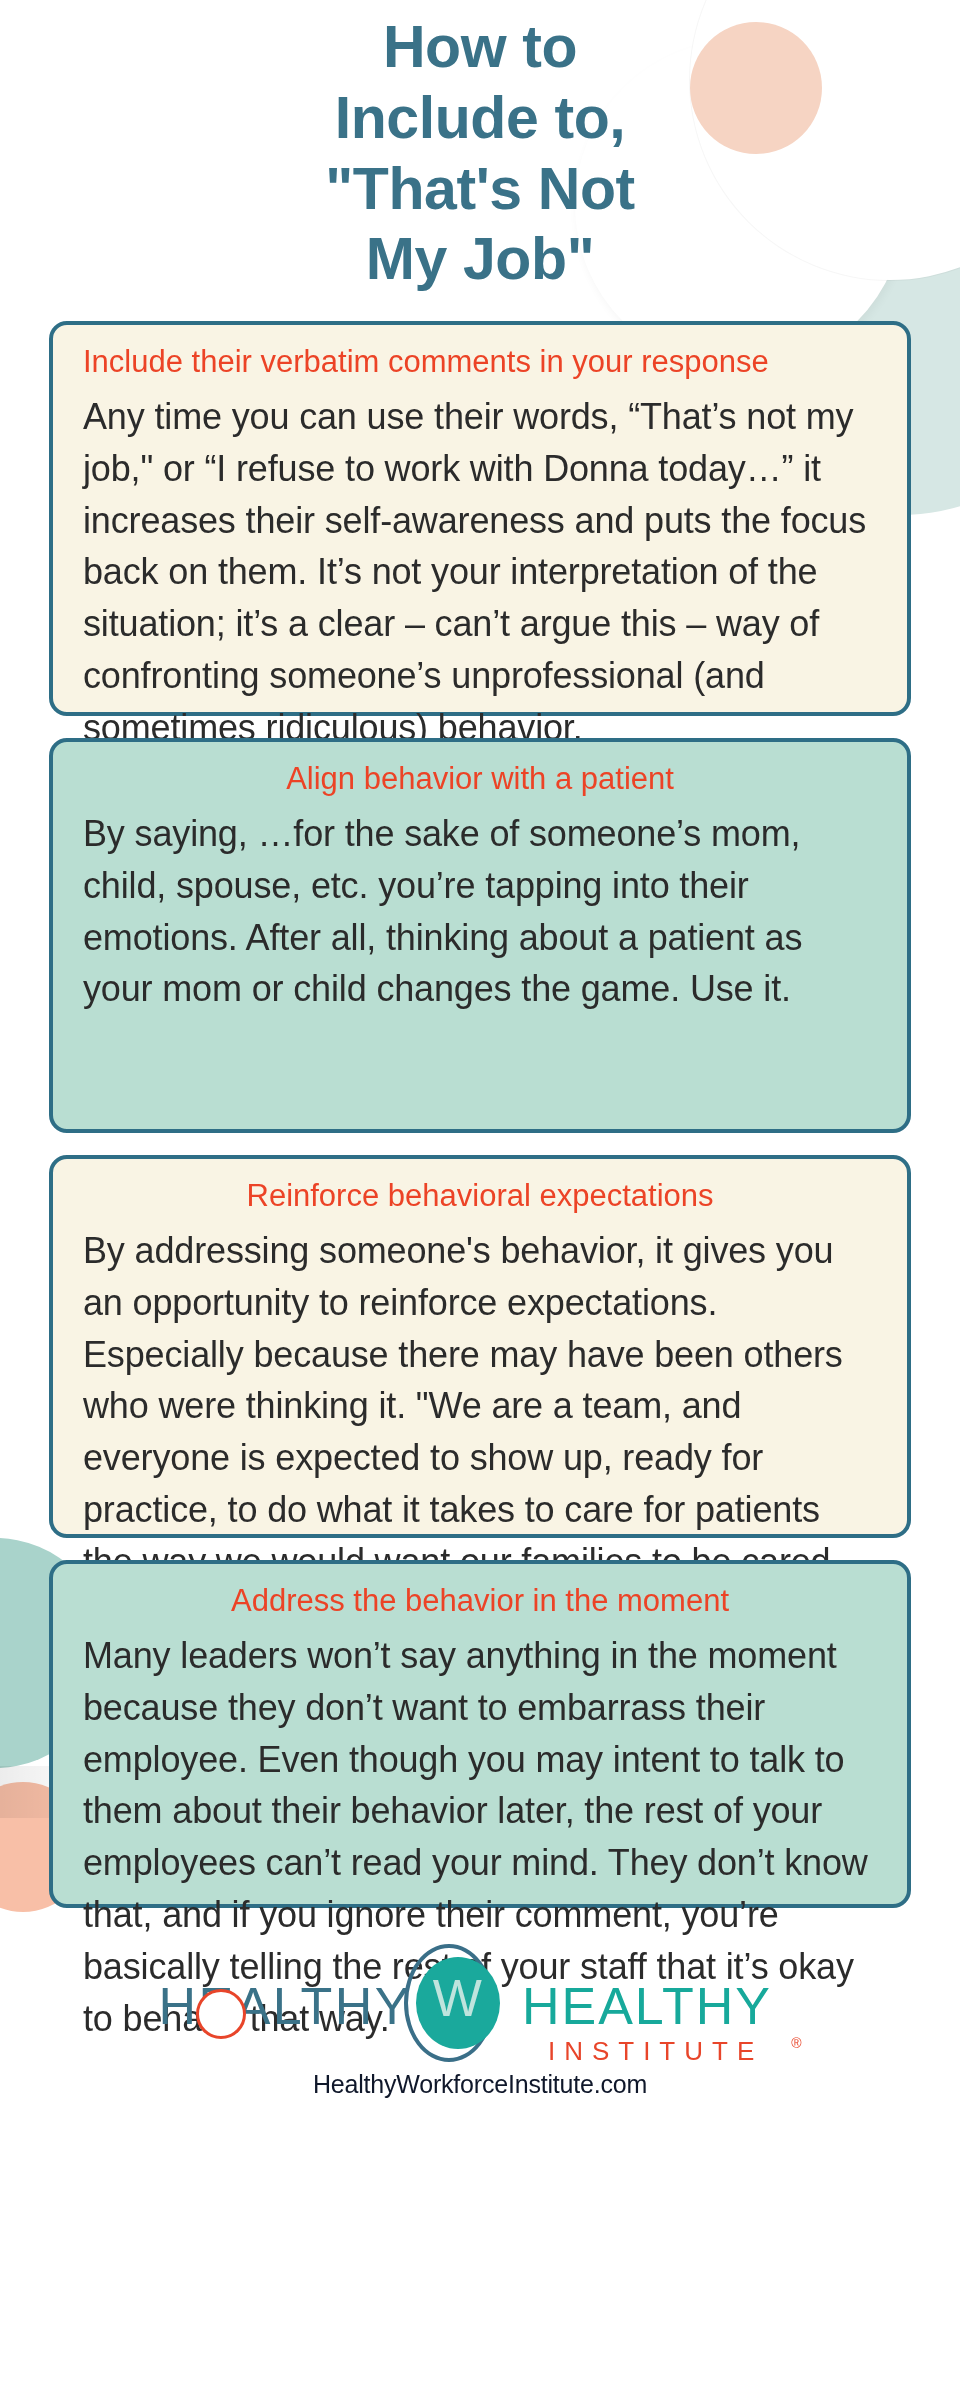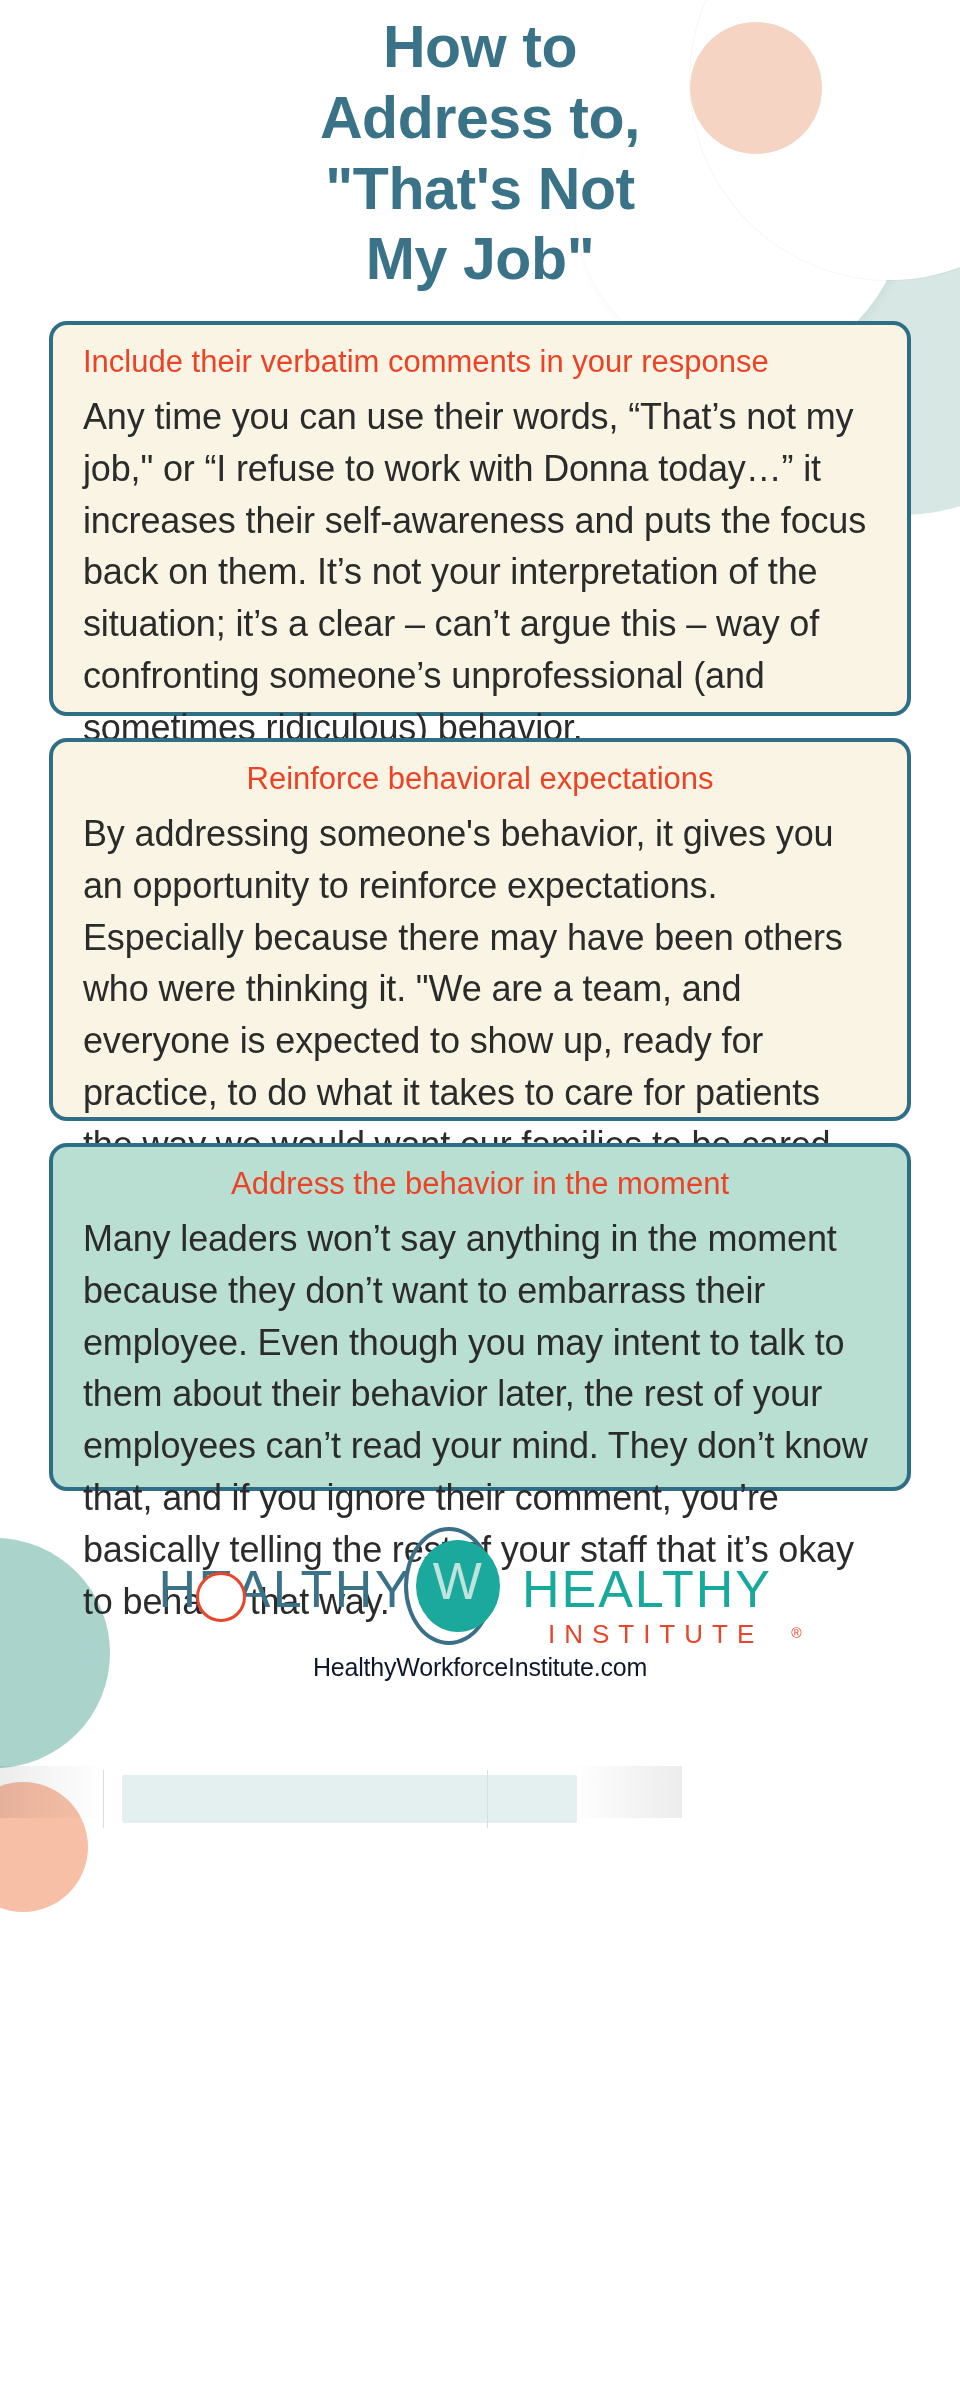--- a/index.html
+++ b/index.html
@@ -242,21 +242,21 @@
   .logo-orkforce {
     color: #17a99b;
     font-size: 52px;
     letter-spacing: 2px;
     line-height: 1;
     margin-top: 36px;
     margin-left: 18px;
   }
   .logo-institute-row {
     display: flex;
-    align-items: center;
+    align-items: flex-start;
     margin-top: 6px;
     margin-left: 44px;
     gap: 32px;
   }
   .logo-institute {
     color: #e8452a;
     font-size: 26px;
     letter-spacing: 9px;
     line-height: 1;
   }
@@ -292,32 +292,36 @@
   <div class="deco-shadow-wedge-r"></div>
   <div class="deco-strip"></div>
   <div class="deco-strip-line-a"></div>
   <div class="deco-strip-line-b"></div>
 </div>
 
 <div id="page">
 
   <div class="title-block">
     <div class="title-line">How to</div>
-    <div class="title-line">Address to,</div>
+    <div class="title-line">Include to,</div>
     <div class="title-line">"That's Not</div>
     <div class="title-line">My Job"</div>
   </div>
 
   <div class="cards">
 
     <div class="card cream card-1">
       <div class="card-title left">Include their verbatim comments in your response</div>
       <div class="card-body">Any time you can use their words, “That’s not my job," or “I refuse to work with Donna today…” it increases their self-awareness and puts the focus back on them. It’s not your interpretation of the situation; it’s a clear – can’t argue this – way of confronting someone’s unprofessional (and sometimes ridiculous) behavior.</div>
     </div>
 
+    <div class="card mint card-2">
+      <div class="card-title center">Align behavior with a patient</div>
+      <div class="card-body">By saying, …for the sake of someone’s mom, child, spouse, etc. you’re tapping into their emotions. After all, thinking about a patient as your mom or child changes the game. Use it.</div>
+    </div>
 
     <div class="card cream card-3">
       <div class="card-title center">Reinforce behavioral expectations</div>
       <div class="card-body">By addressing someone's behavior, it gives you an opportunity to reinforce expectations. Especially because there may have been others who were thinking it. "We are a team, and everyone is expected to show up, ready for practice, to do what it takes to care for patients the way we would want our families to be cared for."</div>
     </div>
 
     <div class="card mint card-4">
       <div class="card-title center">Address the behavior in the moment</div>
       <div class="card-body">Many leaders won’t say anything in the moment because they don’t want to embarrass their employee. Even though you may intent to talk to them about their behavior later, the rest of your employees can’t read your mind. They don’t know that, and if you ignore their comment, you’re basically telling the rest of your staff that it’s okay to behave that way.</div>
     </div>

